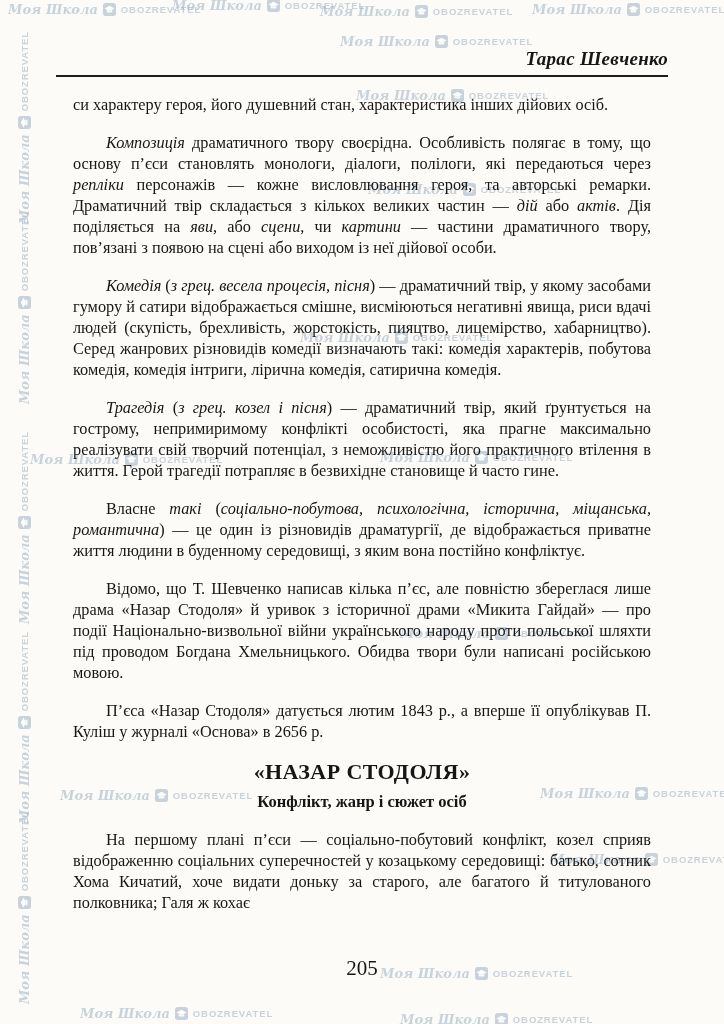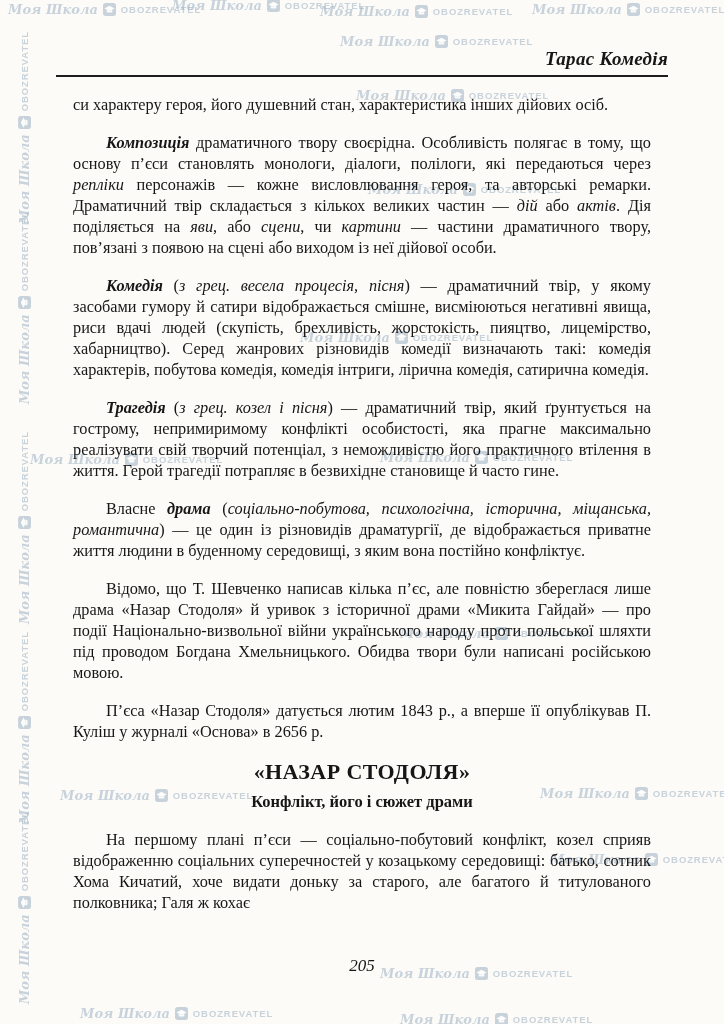--- a/index.html
+++ b/index.html
@@ -12,28 +12,28 @@
   .content{position:absolute;left:56px;right:56px;top:48px;z-index:2;}
 
   .running-header{text-align:right;font-weight:bold;font-style:italic;
     font-size:19px;line-height:22px;letter-spacing:.3px;}
   .header-rule{height:0;border-top:2px solid #1d1d1d;margin-top:5px;}
 
   .body-text{margin-top:11px;font-size:16.3px;line-height:21px;text-align:justify;}
   .para{margin:17px;text-indent:33px;}
   .para.noindent{text-indent:0;}
   .seg-i{font-style:italic;}
-  .seg-bi{font-weight:bold;font-style:italic;}
+  .seg-bi{font-weight:normal;font-style:italic;}
 
   .section-title{text-align:center;font-size:22px;font-weight:bold;
     letter-spacing:.4px;margin:14px 0 7px;}
   .section-subtitle{text-align:center;font-size:16.5px;font-weight:bold;margin:0 0 12px;}
 
   .page-number{position:absolute;left:0;width:100%;top:956px;text-align:center;
-    font-size:17px;z-index:2;font-style:italic;}
+    font-size:21px;z-index:2;}
 
   .wm{position:absolute;display:flex;align-items:center;gap:5px;
     color:#9db1c5;opacity:.55;white-space:nowrap;pointer-events:none;}
   .wm-school{font-family:"DejaVu Serif",serif;font-style:italic;font-weight:bold;font-size:13px;}
   .wm-cap{width:13px;height:13px;flex:0 0 auto;}
   .wm-brand{font-family:"Liberation Sans",sans-serif;font-weight:bold;
     font-size:9.5px;letter-spacing:.9px;}
 </style>
 </head>
 <body>
@@ -237,37 +237,37 @@
           <polygon points="7,3 12.5,5.8 7,8.6 1.5,5.8" fill="#ffffff"></polygon>
           <path d="M4 7.4 v2.2 c0 1 6 1 6 0 V7.4 L7 9 Z" fill="#ffffff"></path>
         </svg>
         <span class="wm-brand">OBOZREVATEL</span>
       </div>
     </div>
 
   <main class="content">
 
     <header>
-      <div class="running-header">Тарас Комедія</div>
+      <div class="running-header">Тарас Шевченко</div>
       <div class="header-rule"></div>
     </header>
 
     <section class="body-text" id="paras-top">
         <p class="para noindent"><span class="seg-n">си характеру героя, його душевний стан, характеристика інших дійових осіб.</span></p>
         <p class="para"><span class="seg-bi">Композиція</span><span class="seg-n"> драматичного твору своєрідна. Особливість полягає в тому, що основу п’єси становлять монологи, діалоги, полілоги, які передаються через </span><span class="seg-i">репліки</span><span class="seg-n"> персонажів — кожне висловлювання героя, та авторські ремарки. Драматичний твір складається з кількох великих частин — </span><span class="seg-i">дій</span><span class="seg-n"> або </span><span class="seg-i">актів</span><span class="seg-n">. Дія поділяється на </span><span class="seg-i">яви</span><span class="seg-n">, або </span><span class="seg-i">сцени</span><span class="seg-n">, чи </span><span class="seg-i">картини</span><span class="seg-n"> — частини драматичного твору, пов’язані з появою на сцені або виходом із неї дійової особи.</span></p>
         <p class="para"><span class="seg-bi">Комедія</span><span class="seg-n"> (</span><span class="seg-i">з грец. весела процесія, пісня</span><span class="seg-n">) — драматичний твір, у якому засобами гумору й сатири відображається смішне, висміюються негативні явища, риси вдачі людей (скупість, брехливість, жорстокість, пияцтво, лицемірство, хабарництво). Серед жанрових різновидів комедії визначають такі: комедія характерів, побутова комедія, комедія інтриги, лірична комедія, сатирична комедія.</span></p>
         <p class="para"><span class="seg-bi">Трагедія</span><span class="seg-n"> (</span><span class="seg-i">з грец. козел і пісня</span><span class="seg-n">) — драматичний твір, який ґрунтується на гострому, непримиримому конфлікті особистості, яка прагне максимально реалізувати свій творчий потенціал, з неможливістю його практичного втілення в життя. Герой трагедії потрапляє в безвихідне становище й часто гине.</span></p>
-        <p class="para"><span class="seg-n">Власне </span><span class="seg-bi">драма</span><span class="seg-n"> (</span><span class="seg-i">соціально-побутова, психологічна, історична, міщанська, романтична</span><span class="seg-n">) — це один із різновидів драматургії, де відображається приватне життя людини в буденному середовищі, з яким вона постійно конфліктує.</span></p>
+        <p class="para"><span class="seg-n">Власне </span><span class="seg-bi">такі</span><span class="seg-n"> (</span><span class="seg-i">соціально-побутова, психологічна, історична, міщанська, романтична</span><span class="seg-n">) — це один із різновидів драматургії, де відображається приватне життя людини в буденному середовищі, з яким вона постійно конфліктує.</span></p>
         <p class="para"><span class="seg-n">Відомо, що Т. Шевченко написав кілька п’єс, але повністю збереглася лише драма «Назар Стодоля» й уривок з історичної драми «Микита Гайдай» — про події Національно-визвольної війни українського народу проти польської шляхти під проводом Богдана Хмельницького. Обидва твори були написані російською мовою.</span></p>
         <p class="para"><span class="seg-n">П’єса «Назар Стодоля» датується лютим 1843 р., а вперше її опублікував П. Куліш у журналі «Основа» в 2656 р.</span></p>
       </section>
 
     <h2 class="section-title">«НАЗАР СТОДОЛЯ»</h2>
 
-    <h3 class="section-subtitle">Конфлікт, його і сюжет драми</h3>
+    <h3 class="section-subtitle">Конфлікт, жанр і сюжет осіб</h3>
 
     <section class="body-text" id="paras-bottom">
         <p class="para"><span class="seg-n">На першому плані п’єси — соціально-побутовий конфлікт, козел сприяв відображенню соціальних суперечностей у козацькому середовищі: батько, сотник Хома Кичатий, хоче видати доньку за старого, але багатого й титулованого полковника; Галя ж кохає</span></p>
       </section>
 
   </main>
 
   <div class="page-number">205</div>
 
 </div>

